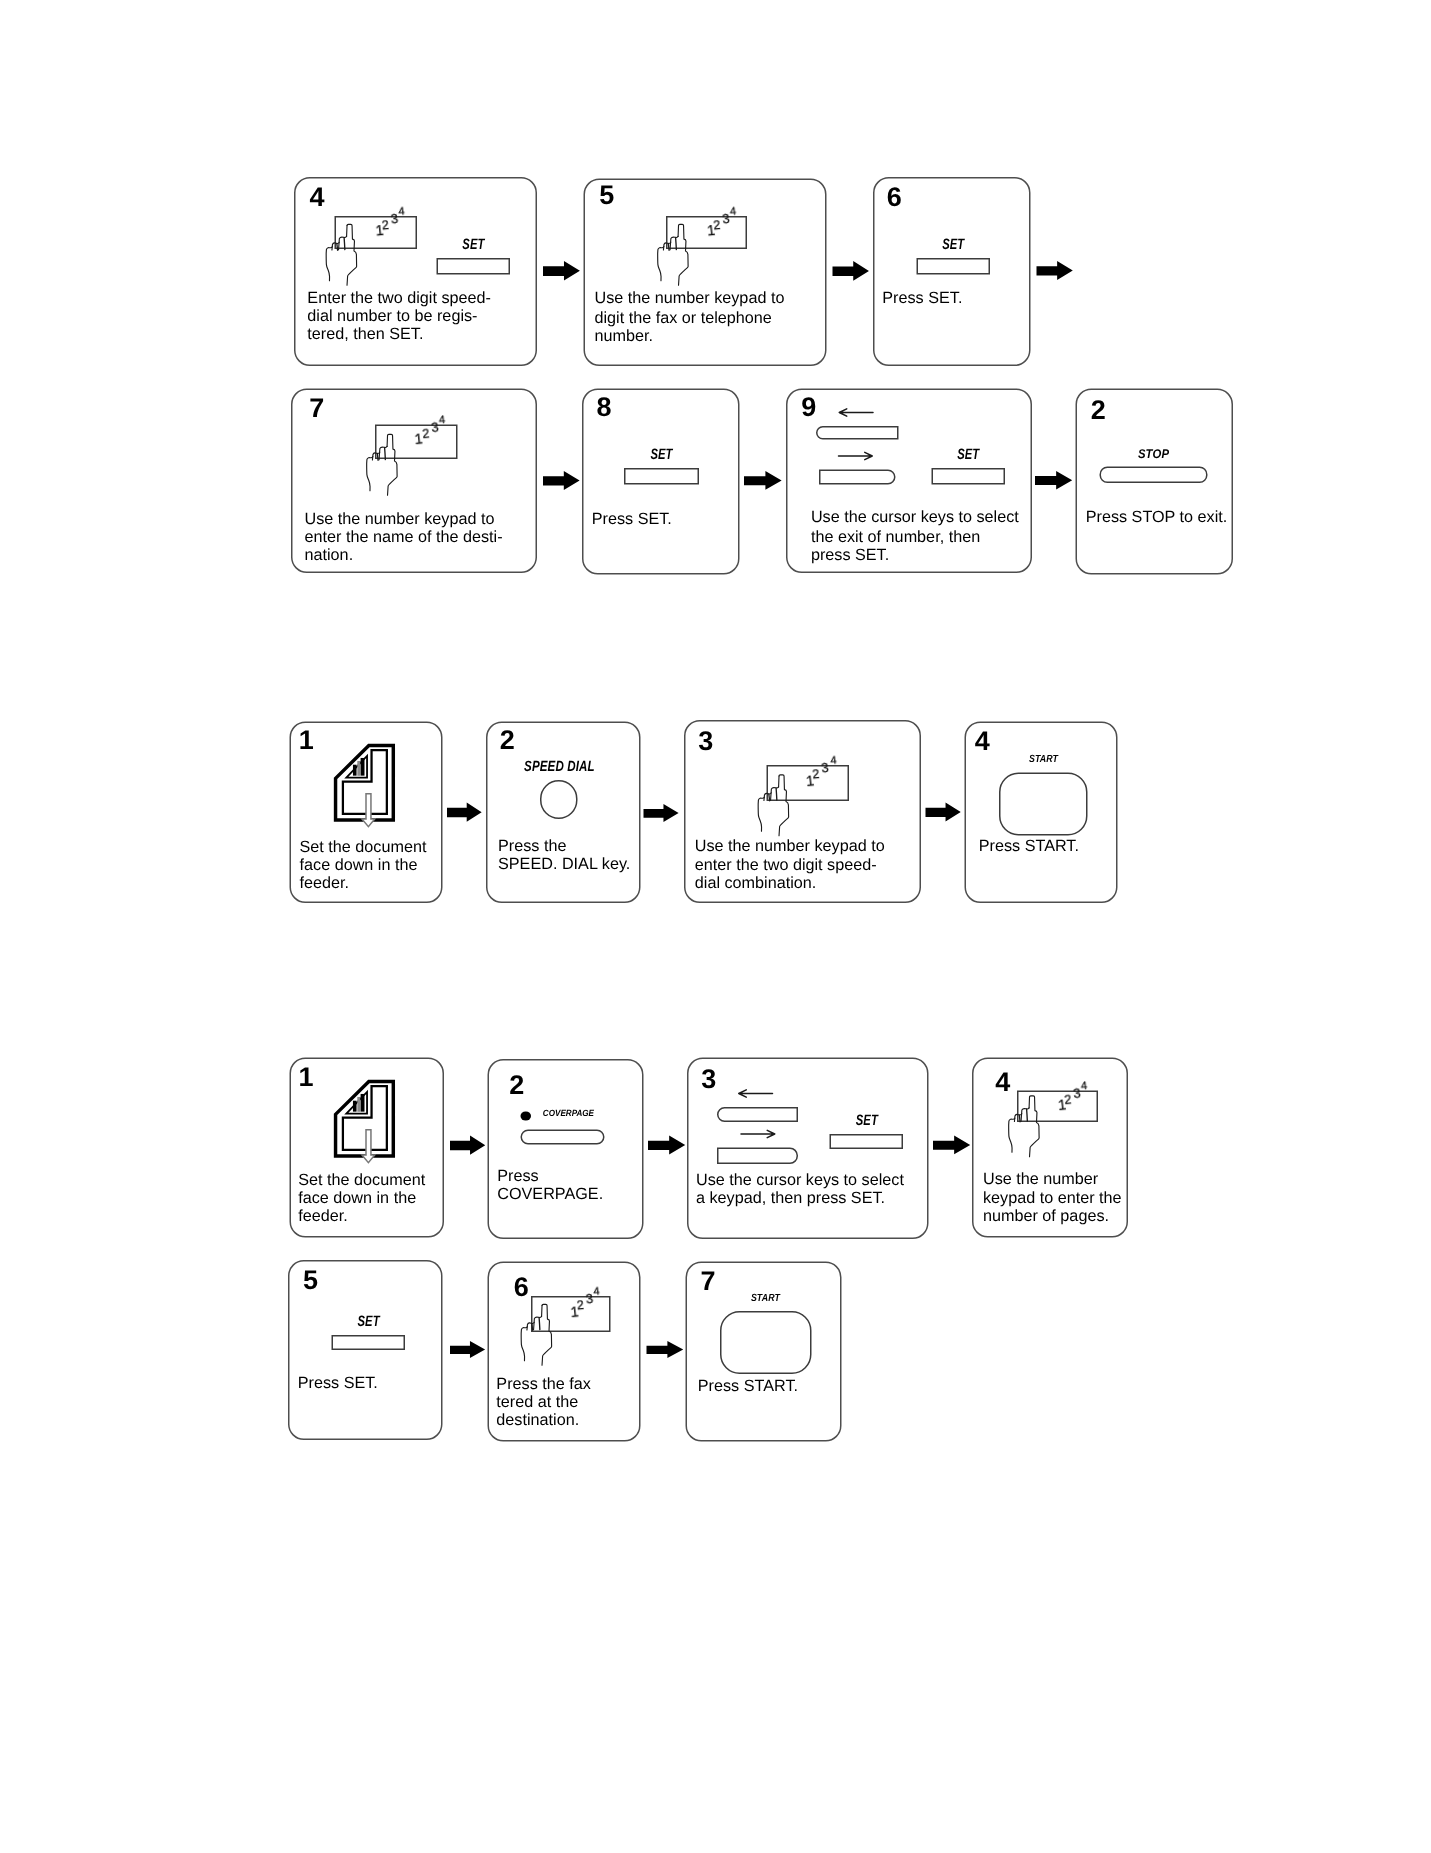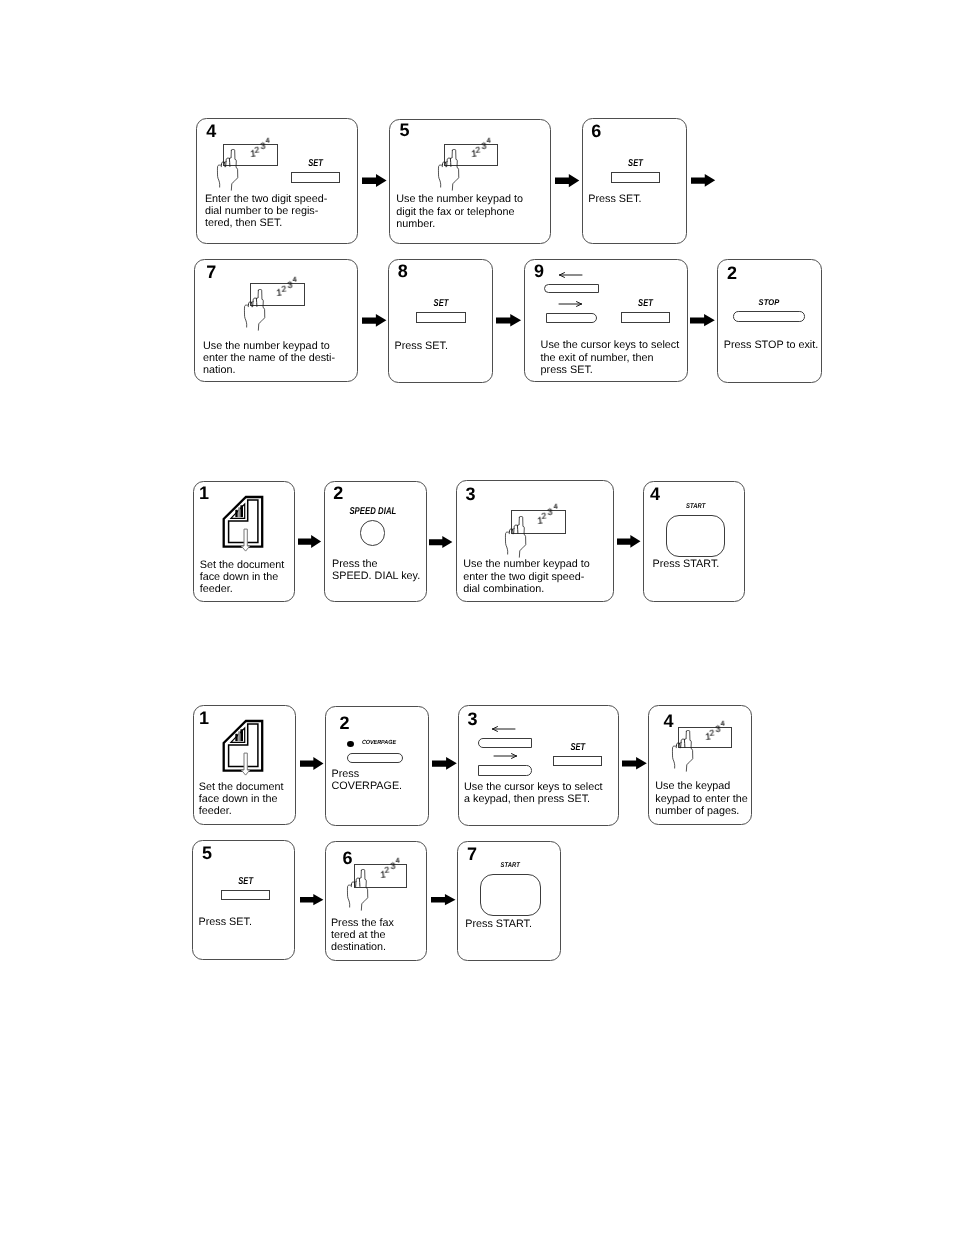--- a/index.html
+++ b/index.html
@@ -277,21 +277,21 @@
     <span>Set the document</span>
     <span>face down in the</span>
     <span>feeder.</span>
   </div>
 </div>
 <div class="step" style="left:325px;top:706px;width:104px;height:120px">
   <div class="num" style="left:14.5px;top:8px">2</div>
   <span class="kdot" style="left:22.4px;top:35px"></span>
   <span class="klab klab-xs" style="left:34.7px;top:32.5px">COVERPAGE</span>
   <span class="kpill" style="left:22.4px;top:47.2px;width:56px;height:10.1px;border-radius:5.05px"></span>
-  <div class="cap" style="left:6.5px;top:62px">
+  <div class="cap" style="left:6.5px;top:72px">
     <span>Press</span>
     <span>COVERPAGE.</span>
   </div>
 </div>
 <div class="step" style="left:458px;top:705px;width:161px;height:121px">
   <div class="num" style="left:9.5px;top:4.5px">3</div>
   <span class="gfx" style="left:34px;top:20.3px">
         <svg width="26" height="8" viewBox="0 0 26 8">
           <use href="#icon-left-arrow"></use>
         </svg>
@@ -318,21 +318,21 @@
     <span class="kp-d kp-d2">2</span>
     <span class="kp-d kp-d3">3</span>
     <span class="kp-d kp-d4">4</span>
   </span>
   <span class="gfx" style="left:23.5px;top:25px">
         <svg width="21" height="41" viewBox="0 0 21 41">
           <use href="#icon-hand"></use>
         </svg>
       </span>
   <div class="cap" style="left:7.3px;top:75.2px">
-    <span>Use the keypad</span>
+    <span>Use the number</span>
     <span>keypad to enter the</span>
     <span>number of pages.</span>
   </div>
 </div>
 <div class="step" style="left:192px;top:840px;width:103px;height:120px">
   <div class="num" style="left:10px;top:3.5px">5</div>
   <span class="klab" style="left:28.5px;top:37px;width:49.4px">SET</span>
   <span class="krect" style="left:28.5px;top:50px;width:49.4px;height:9.6px"></span>
   <div class="cap" style="left:6.5px;top:75.8px">
     <span>Press SET.</span>

